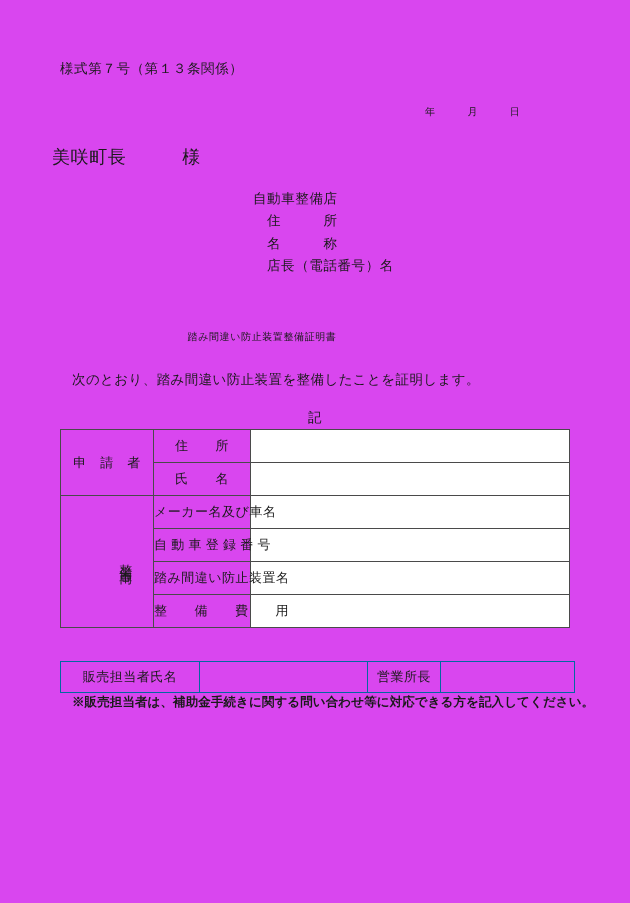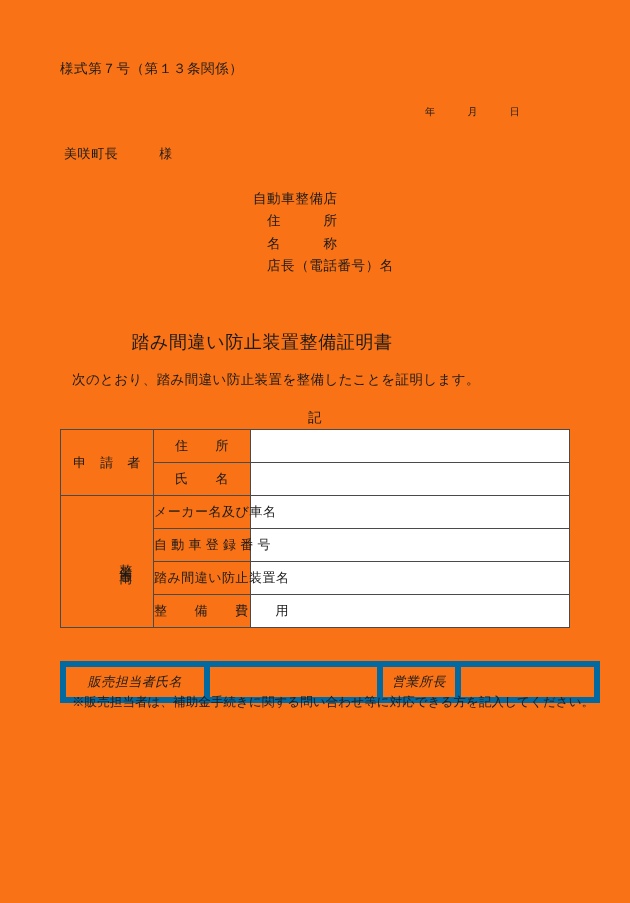--- a/index.html
+++ b/index.html
@@ -11,21 +11,21 @@
     width: 630px;
     height: 903px;
     position: relative;
     font-family: "Liberation Serif", "DejaVu Serif", serif;
     color: #1a1a1a;
     -webkit-font-smoothing: antialiased;
   }
   .page {
     position: absolute;
     inset: 0;
-    background: #f97316;
+    background: #d946ef;
   }
 
   
   .form-no {
     position: absolute;
     left: 60px;
     top: 60px;
     font-size: 13.5px;
     letter-spacing: 0.6px;
     white-space: pre;
@@ -33,23 +33,23 @@
   .date-line {
     position: absolute;
     left: 425px;
     top: 105px;
     font-size: 10px;
     letter-spacing: 0.6px;
     white-space: pre;
   }
   .addressee {
     position: absolute;
-    left: 64px;
+    left: 52px;
     top: 145px;
-    font-size: 13px;
+    font-size: 18px;
     letter-spacing: 0.6px;
     white-space: pre;
   }
 
   .sender-block {
     position: absolute;
     left: 237px;
     top: 188px;
     font-size: 13.5px;
     letter-spacing: 0.6px;
@@ -62,21 +62,21 @@
   .sender-block .s-line.indent {
     padding-left: 14px;
   }
 
   .doc-title {
     position: absolute;
     left: 0;
     top: 330px;
     width: 524px;
     text-align: center;
-    font-size: 18px;
+    font-size: 10px;
     letter-spacing: 0.6px;
     white-space: pre;
   }
   .lead-sentence {
     position: absolute;
     left: 72px;
     top: 371px;
     font-size: 13.5px;
     letter-spacing: 0.4px;
     white-space: pre;
@@ -148,43 +148,43 @@
   .bottom-table {
     position: absolute;
     left: 60px;
     top: 661px;
     width: 510px;
     border-collapse: collapse;
     table-layout: fixed;
     font-size: 13px;
   }
   .bottom-table td {
-    border: 6px solid #0369a1;
+    border: 1px solid #0369a1;
     height: 30px;
     padding: 0;
     vertical-align: middle;
-    font-style: italic;
   }
   .bottom-table td.label {
     text-align: center;
     letter-spacing: 0.5px;
     white-space: pre;
   }
   .bt-c1 { width: 138px; }
   .bt-c2 { width: 167px; }
   .bt-c3 { width: 72px; }
   .bt-c4 { width: 133px; }
 
   .footnote {
     position: absolute;
     left: 72px;
     top: 694px;
     font-size: 12.5px;
     letter-spacing: 0.1px;
     white-space: pre;
+    font-weight: bold;
   }
 </style>
 </head>
 <body>
 
 <div class="page">
 
   <div class="form-no">様式第７号（第１３条関係）</div>
 
   <div class="date-line">年　　　月　　　日</div>

